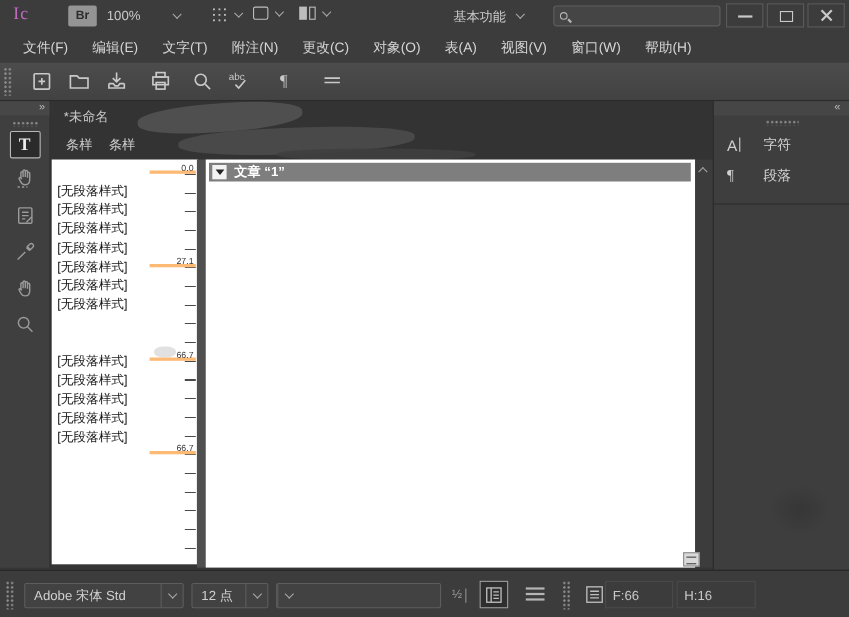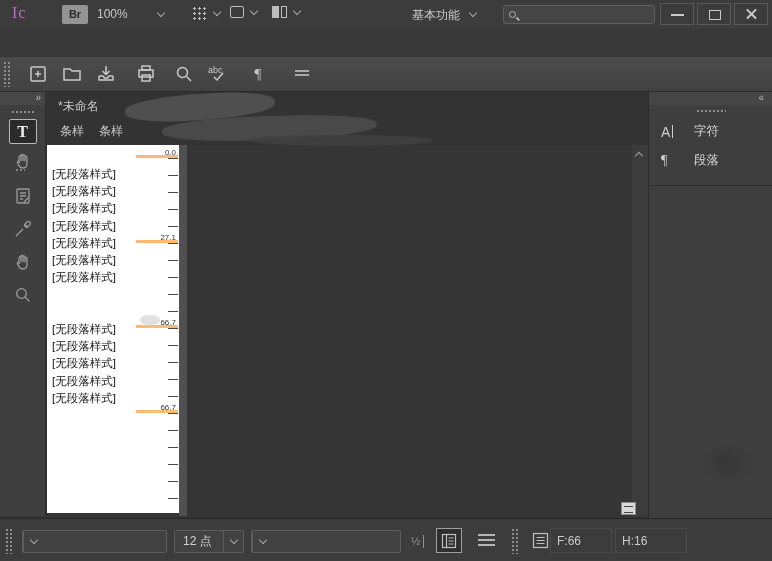--- a/index.html
+++ b/index.html
@@ -168,20 +168,32 @@
     </div>
 
     <div class="winbtn wb-min"></div>
     <div class="winbtn wb-max"></div>
     <div class="winbtn wb-close">
         <span class="x1"></span>
         <span class="x2"></span>
       </div>
   </div>
 
+  <div class="menubar">
+      <span class="menu-item">文件(F)</span>
+      <span class="menu-item">编辑(E)</span>
+      <span class="menu-item">文字(T)</span>
+      <span class="menu-item">附注(N)</span>
+      <span class="menu-item">更改(C)</span>
+      <span class="menu-item">对象(O)</span>
+      <span class="menu-item">表(A)</span>
+      <span class="menu-item">视图(V)</span>
+      <span class="menu-item">窗口(W)</span>
+      <span class="menu-item">帮助(H)</span>
+    </div>
 
   <div class="toolbar">
     <div class="vgrip"></div>
     <div class="tbtn">
       <svg width="22" height="22" viewBox="0 0 22 22">
         <rect x="4" y="4" width="14" height="14" rx="1"></rect>
           <path d="M11 8v6M8 11h6"></path>
       </svg>
     </div>
     <div class="tbtn">
@@ -293,20 +305,28 @@
     <div class="smudge" style="left:93px;top:170px;width:20px;height:10px;background:rgba(180,180,180,.4)"></div>
   </div>
 
   <div class="ticks"></div>
   <div class="rmark" style="top:148px">0.0</div>
   <div class="rmark" style="top:233px">27.1</div>
   <div class="rmark" style="top:318px">66.7</div>
   <div class="rmark" style="top:403px">66.7</div>
   <div class="rulerbar"></div>
 
+  <div class="story">
+    <div class="story-header">
+      <span class="tri-box">
+          <span class="tri"></span>
+        </span>
+      <span class="story-title">文章 “1”</span>
+    </div>
+  </div>
 
   <div class="scrollstrip">
     <span class="chev-up"></span>
   </div>
   <div class="corner-grip"></div>
 
   <div class="rightpanel">
     <div class="rp-head"><span>«</span></div>
     <div class="rp-dots"></div>
     <div class="rp-row">
@@ -323,20 +343,21 @@
       <span class="rp-label">段落</span>
     </div>
     <div class="rp-divider"></div>
     <div class="rp-smudge"></div>
   </div>
 
   <div class="statusbar">
     <div class="sb-grip"></div>
 
     <div class="dd" style="left:22px;width:145px">
+      <span class="dd-label">Adobe 宋体 Std</span>
       <span class="dd-arrow">
           <span class="chev"></span>
         </span>
     </div>
     <div class="dd" style="left:174px;width:70px">
       <span class="dd-label">12 点</span>
       <span class="dd-arrow">
           <span class="chev"></span>
         </span>
     </div>

